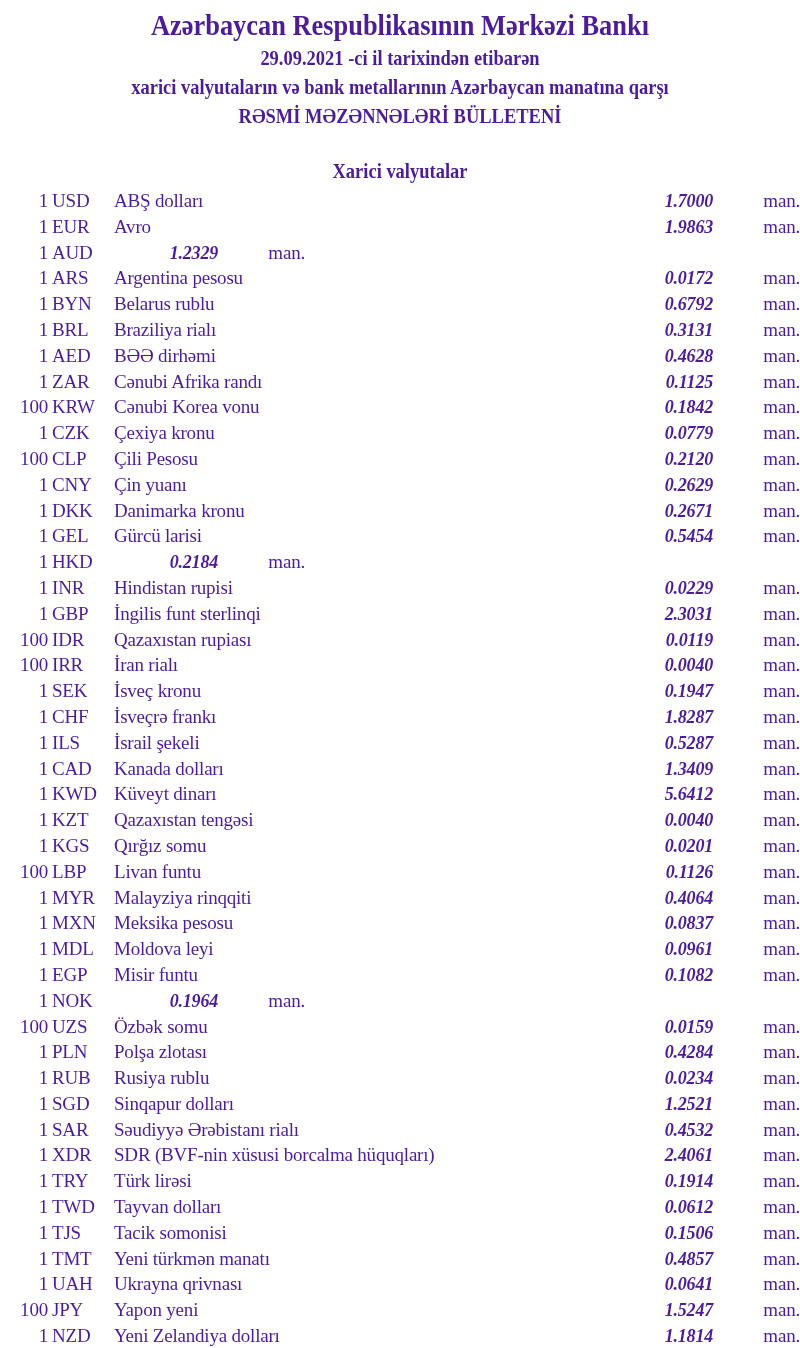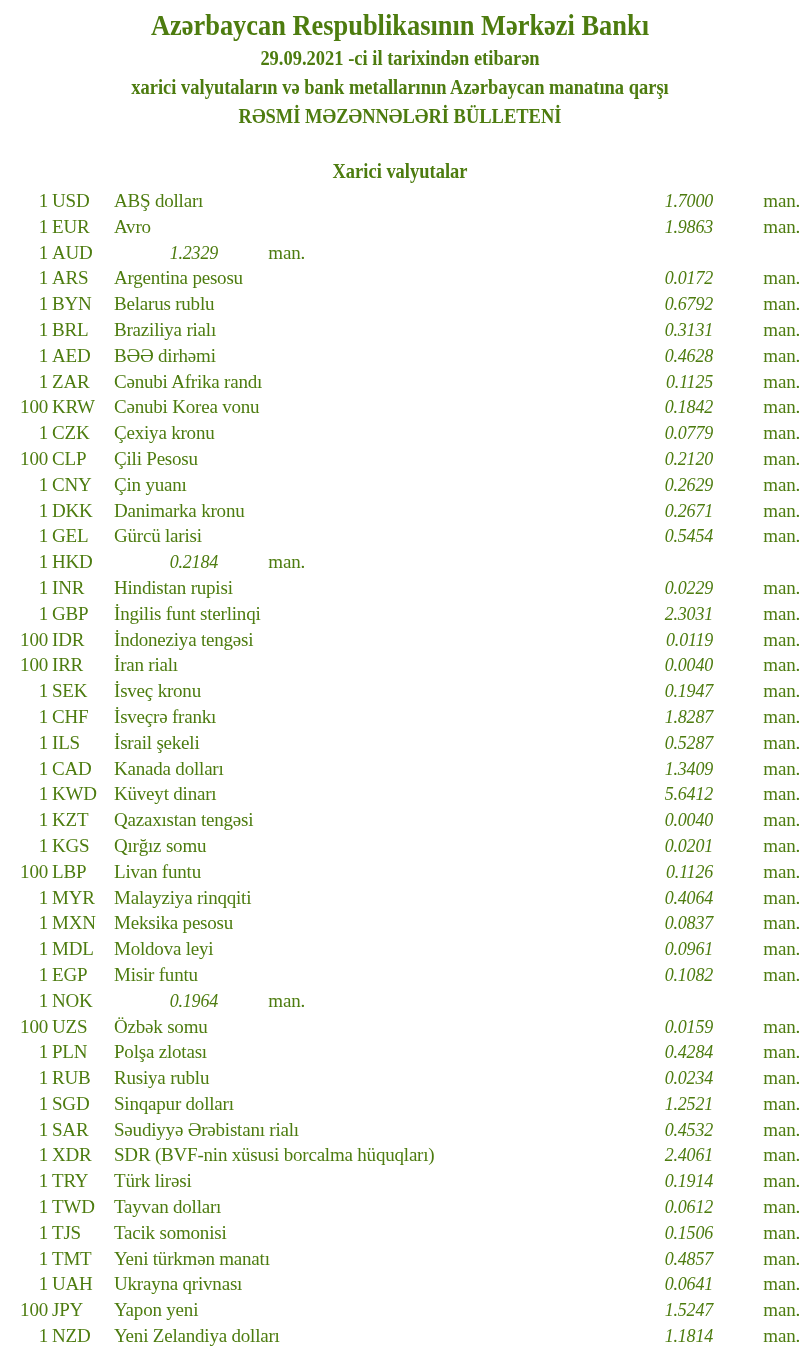--- a/index.html
+++ b/index.html
@@ -1,20 +1,20 @@
 <!DOCTYPE html>
 <html><head>
 <meta charset="utf-8">
 <style>
   html, body { margin: 0; padding: 0; background: #ffffff; }
   .page {
     width: 800px;
     height: 1348px;
     background: #ffffff;
-    color: #4d7c0f;
+    color: #4c1d95;
     font-family: "Liberation Serif", "DejaVu Serif", serif;
     overflow: hidden;
     position: relative;
   }
   .header { padding-top: 6px; text-align: center; font-weight: bold; }
   .bank-name {
     font-size: 30px;
     line-height: 38px;
     transform: scaleX(0.88);
     transform-origin: 50% 50%;
@@ -46,21 +46,21 @@
     letter-spacing: -0.2px;
     white-space: nowrap;
   }
   .qty   { width: 48px; text-align: right; flex: 0 0 auto; }
   .code  { width: 56px; text-align: left; margin-left: 4px; flex: 0 0 auto; }
   .name  { flex: 1 1 auto; margin-left: 6px; overflow: hidden; }
   .rate  {
     flex: 0 0 auto;
     width: 110px;
     text-align: right;
-    font-weight: normal;
+    font-weight: bold;
     font-style: italic;
     font-size: 18px;
   }
   .unit  { flex: 0 0 72px; margin-left: 15px; text-align: right; }
 </style>
 </head>
 <body>
 
 <div class="page">
   <div class="header">
@@ -203,21 +203,21 @@
     <span class="qty">1</span>
     <span class="code">GBP</span>
     <span class="name">İngilis funt sterlinqi</span>
     <span class="rate">2.3031</span>
     <span class="unit">man.</span>
   </div>
 
   <div class="row">
     <span class="qty">100</span>
     <span class="code">IDR</span>
-    <span class="name">İndoneziya tengəsi</span>
+    <span class="name">Qazaxıstan rupiası</span>
     <span class="rate">0.0119</span>
     <span class="unit">man.</span>
   </div>
 
   <div class="row">
     <span class="qty">100</span>
     <span class="code">IRR</span>
     <span class="name">İran rialı</span>
     <span class="rate">0.0040</span>
     <span class="unit">man.</span>

